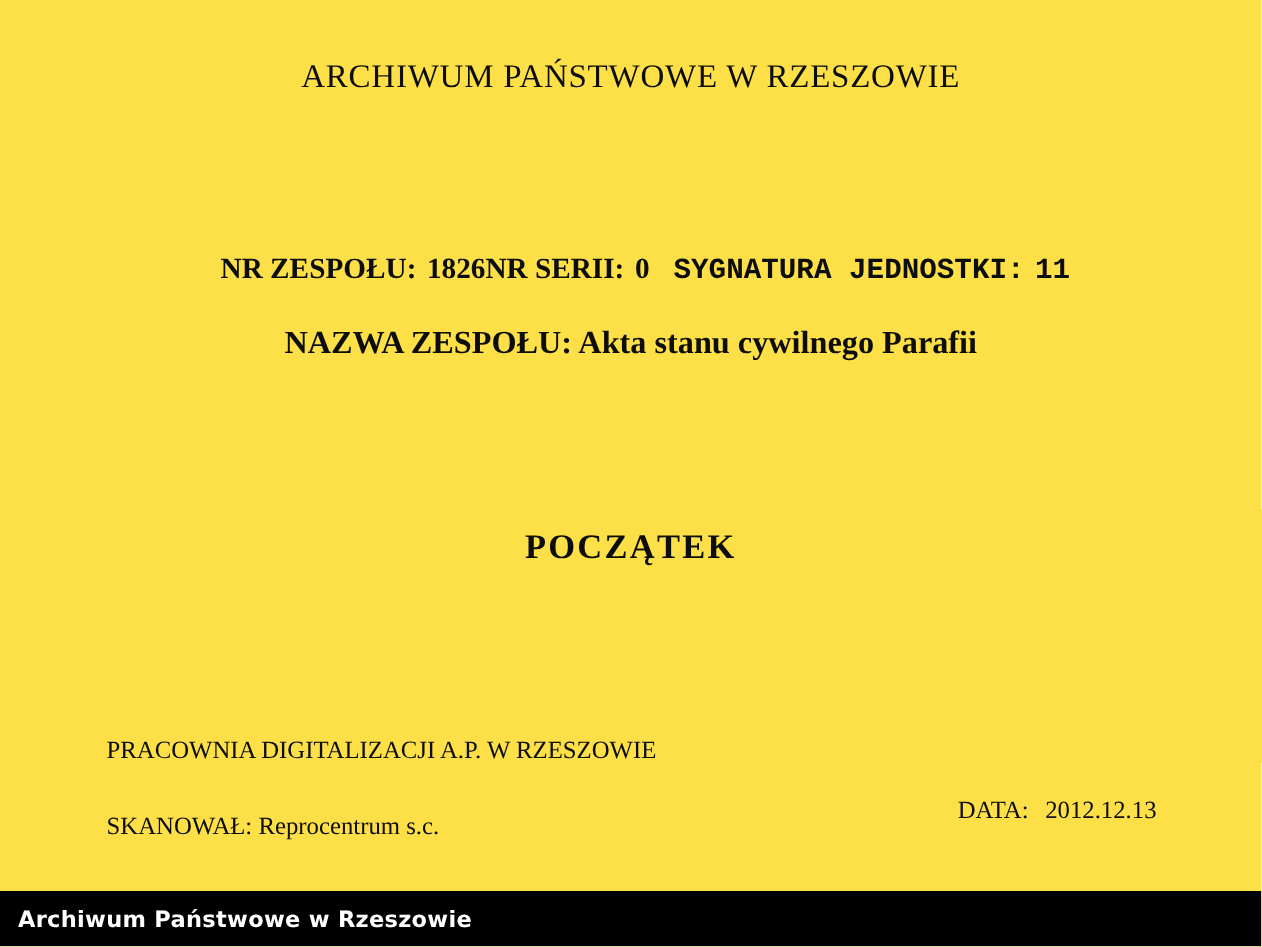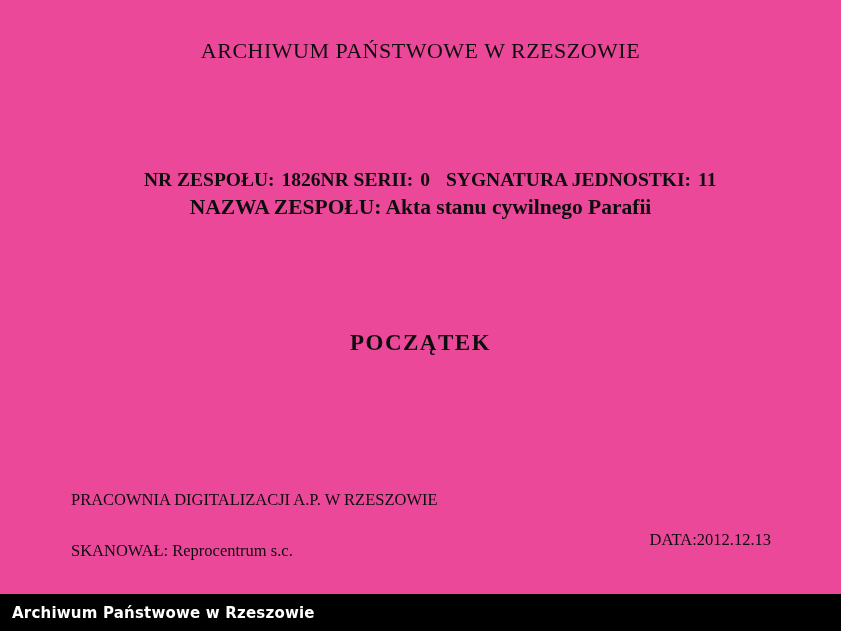--- a/index.html
+++ b/index.html
@@ -4,21 +4,21 @@
 <style>
   html, body {
     margin: 0;
     padding: 0;
     background: #ffffff;
   }
   .canvas {
     position: relative;
     width: 841px;
     height: 631px;
-    background: #ec4899;
+    background: #fde047;
     overflow: hidden;
     font-family: "Liberation Serif", serif;
     color: #0d0d0d;
   }
   .centered {
     position: absolute;
     left: 0;
     width: 100%;
     text-align: center;
   }
@@ -31,29 +31,29 @@
   }
   .reference-line {
     top: 147px;
     font-size: 19.5px;
     font-weight: bold;
     white-space: pre;
   }
   .reference-line .ref-group { display: inline-block; }
   .reference-line .ref-value { margin-left: 7px; }
   .reference-line .gap-lg { }
-  .reference-line .gap-md { margin-left: 16px; }
+  .reference-line .gap-md { margin-left: 16px; font-family: Liberation Mono, monospace; }
   .fonds-name {
-    top: 193px;
+    top: 214px;
     font-size: 21.5px;
     line-height: 28px;
     font-weight: bold;
   }
   .section-marker {
-    top: 330px;
+    top: 352px;
     font-size: 23px;
     font-weight: bold;
     letter-spacing: 1.5px;
   }
   .left-line {
     position: absolute;
     left: 71px;
     font-size: 16.5px;
     font-weight: normal;
     white-space: pre;
@@ -61,21 +61,21 @@
   }
   .lab-line { top: 446px; }
   .scanner-line { top: 497px; }
   .date-line {
     position: absolute;
     right: 70px;
     top: 510px;
     font-size: 16.5px;
     white-space: pre;
   }
-  .date-line .date-value { margin-left: 0; }
+  .date-line .date-value { margin-left: 11px; }
   .footer-bar {
     position: absolute;
     left: 0;
     bottom: 0;
     width: 100%;
     height: 37px;
     background: #000000;
     display: flex;
     align-items: center;
   }

